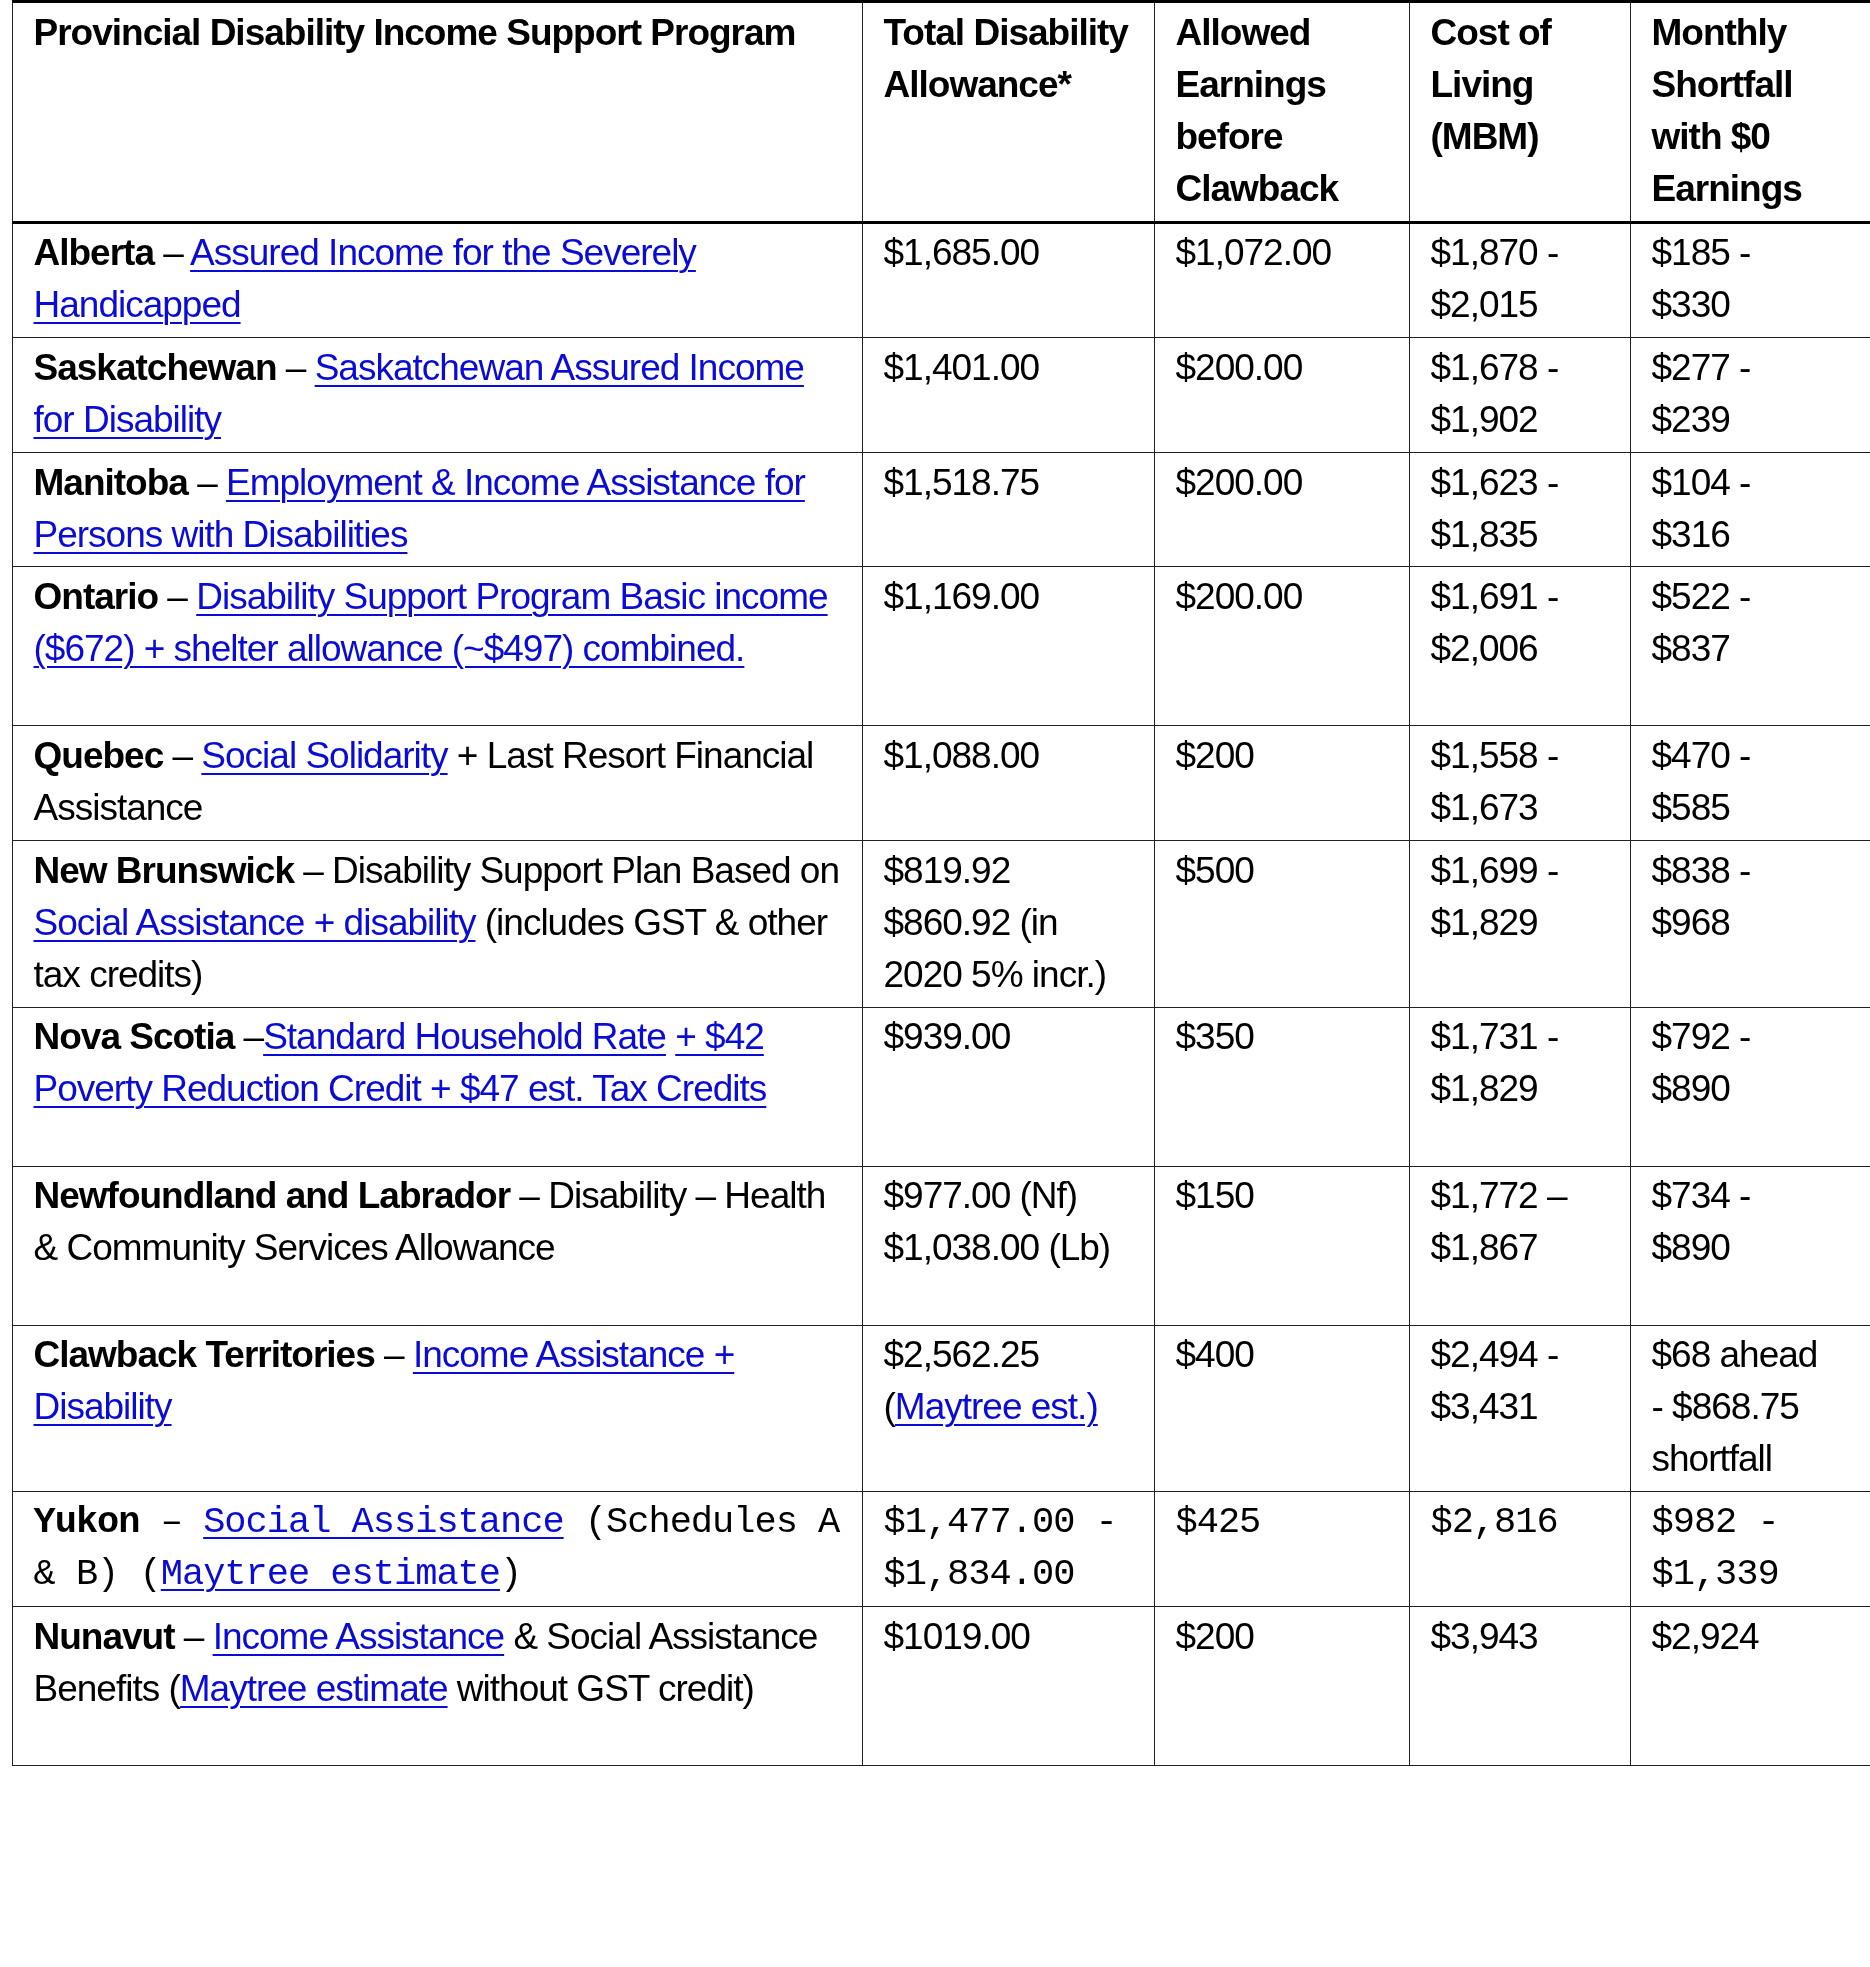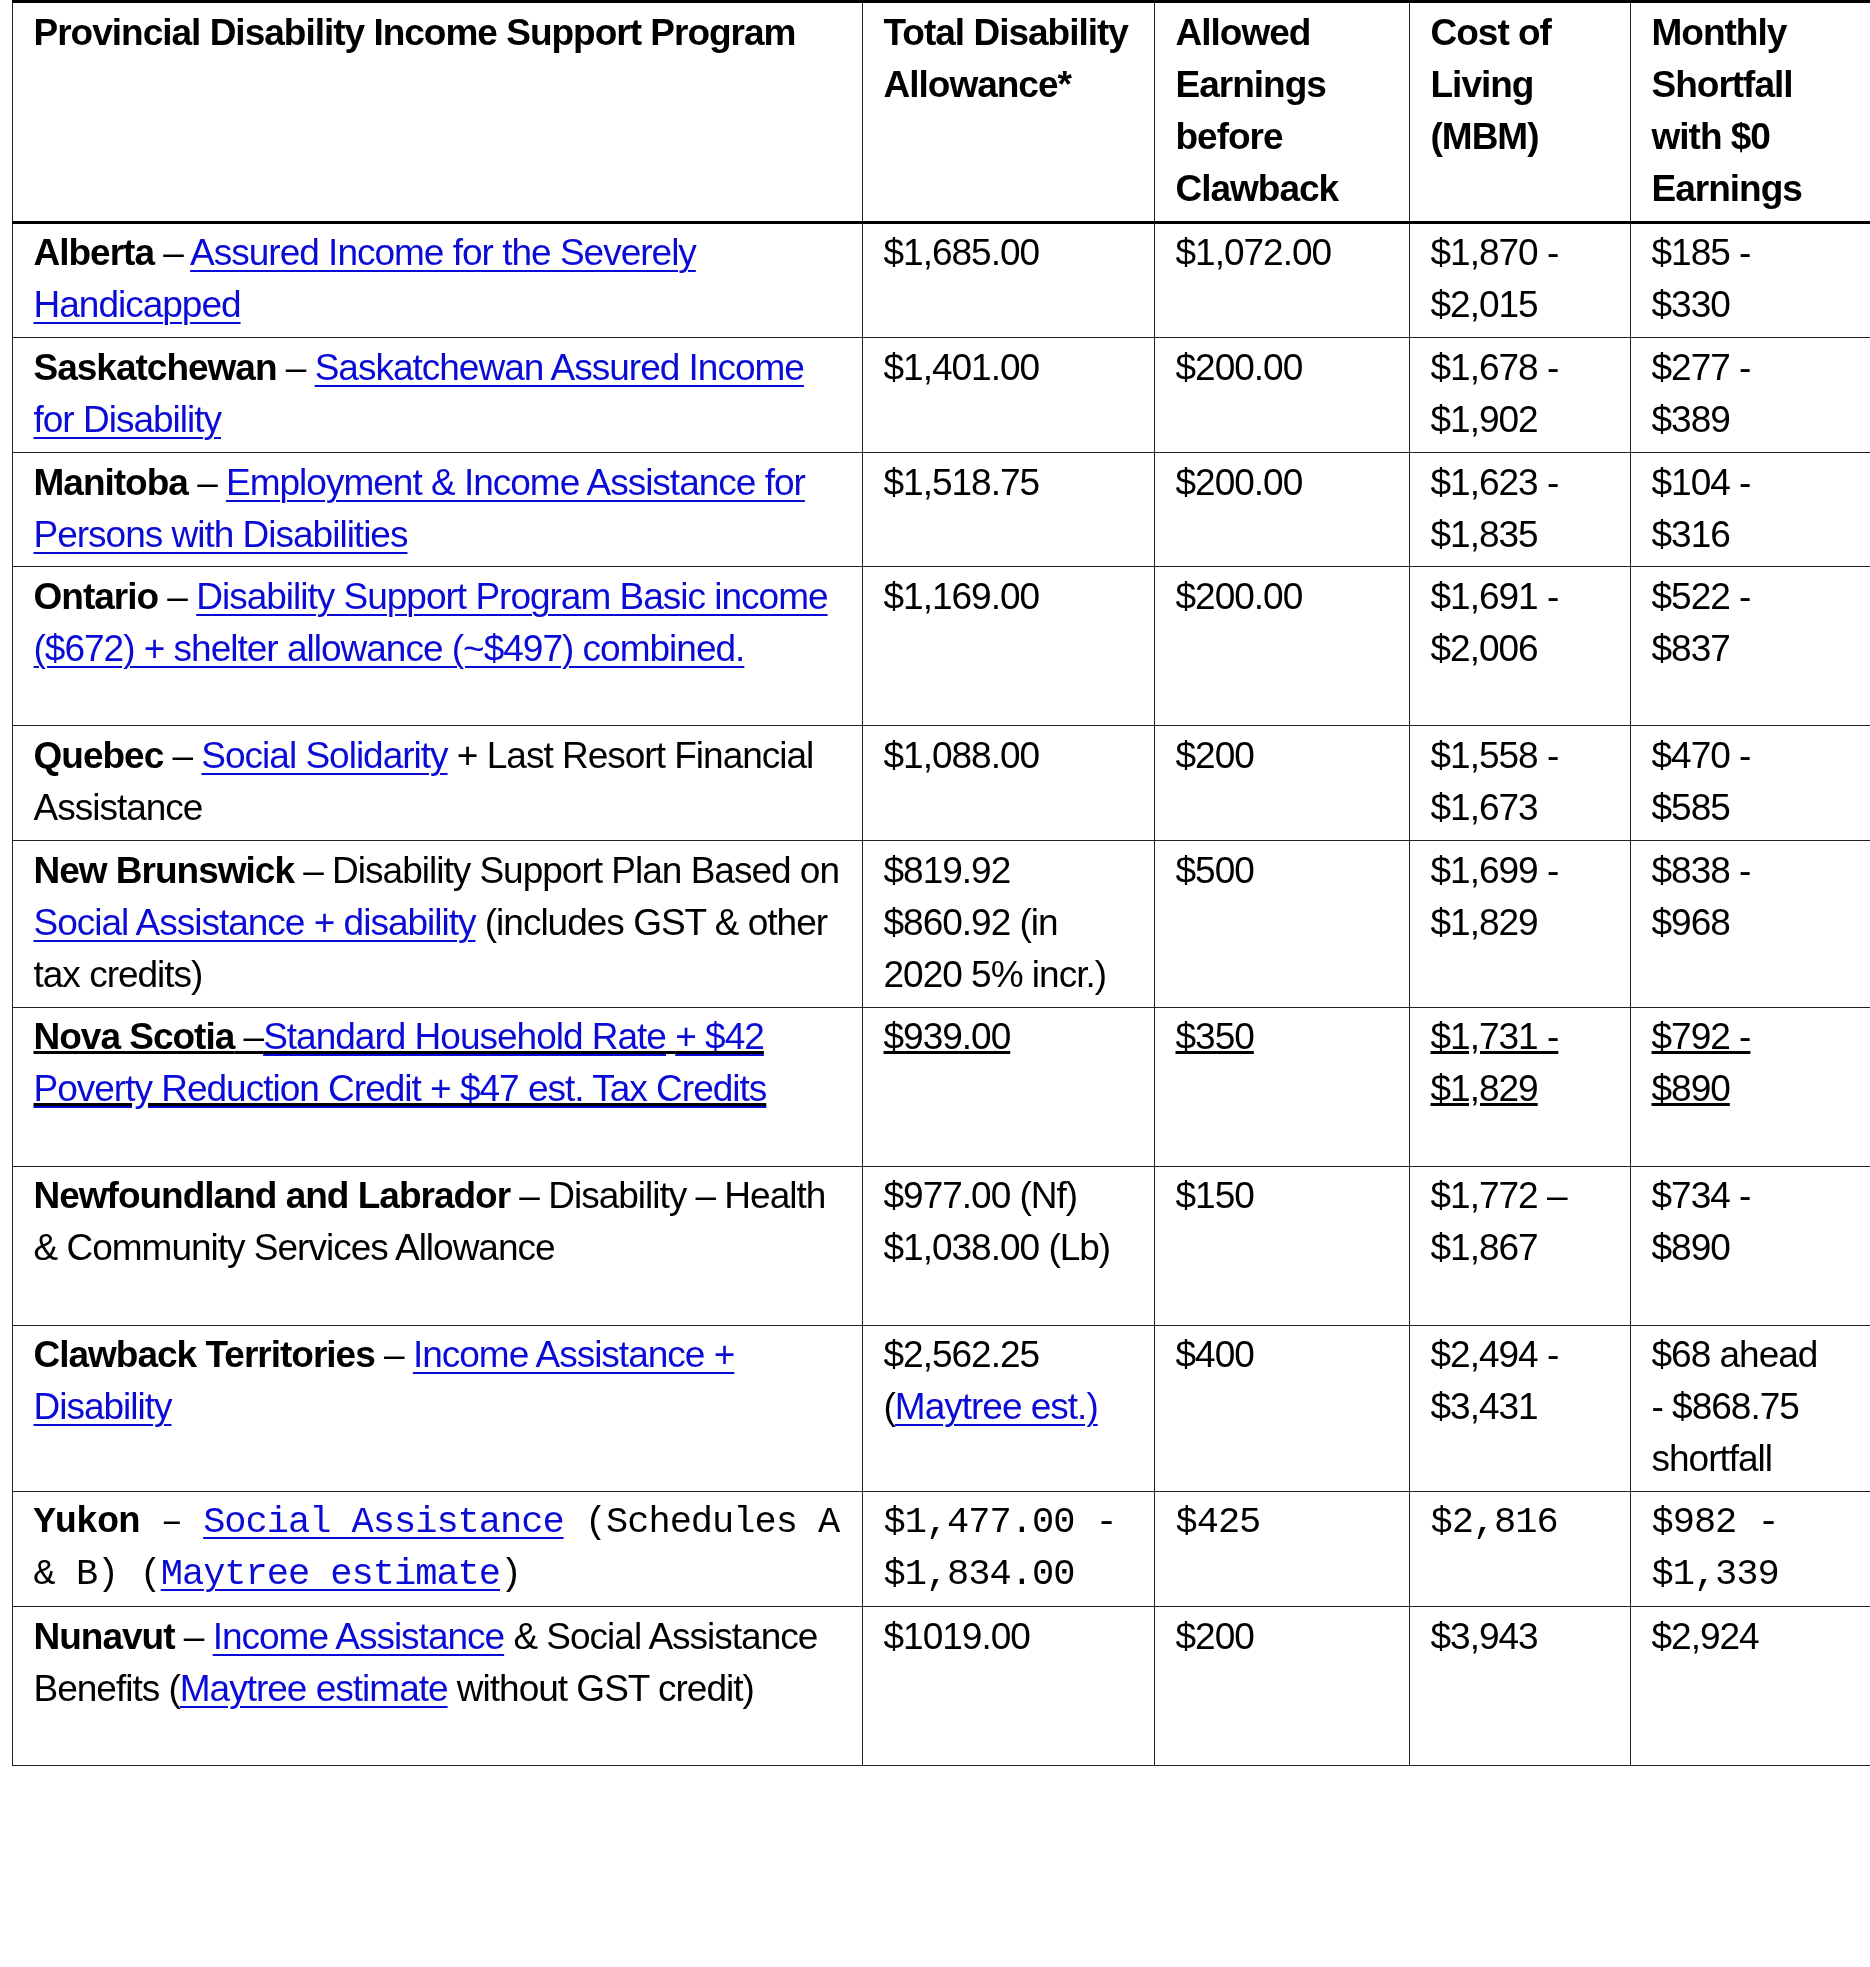--- a/index.html
+++ b/index.html
@@ -78,21 +78,21 @@
           <td>
             <span class="line">$1,401.00</span>
           </td>
           <td>$200.00</td>
           <td>
             <span class="line">$1,678 -</span>
             <span class="line">$1,902</span>
           </td>
           <td>
             <span class="line">$277 -</span>
-            <span class="line">$389</span>
+            <span class="line">$239</span>
           </td>
         </tr>
         <tr style="height: 106px;">
           <td><span class="prov">Manitoba</span><span> – </span><a class="lnk" href="#">Employment &amp; Income Assistance for Persons with Disabilities</a></td>
           <td>
             <span class="line">$1,518.75</span>
           </td>
           <td>$200.00</td>
           <td>
             <span class="line">$1,623 -</span>
@@ -143,21 +143,21 @@
           <td>$500</td>
           <td>
             <span class="line">$1,699 -</span>
             <span class="line">$1,829</span>
           </td>
           <td>
             <span class="line">$838 -</span>
             <span class="line">$968</span>
           </td>
         </tr>
-        <tr style="height: 159px; text-decoration: underline;">
+        <tr style="height: 159px;">
           <td><span class="prov">Nova Scotia</span><span> –</span><a class="lnk" href="#">Standard Household Rate</a><span> </span><a class="lnk" href="#">+ $42 Poverty Reduction Credit + $47 est. Tax Credits</a></td>
           <td>
             <span class="line">$939.00</span>
           </td>
           <td>$350</td>
           <td>
             <span class="line">$1,731 -</span>
             <span class="line">$1,829</span>
           </td>
           <td>

